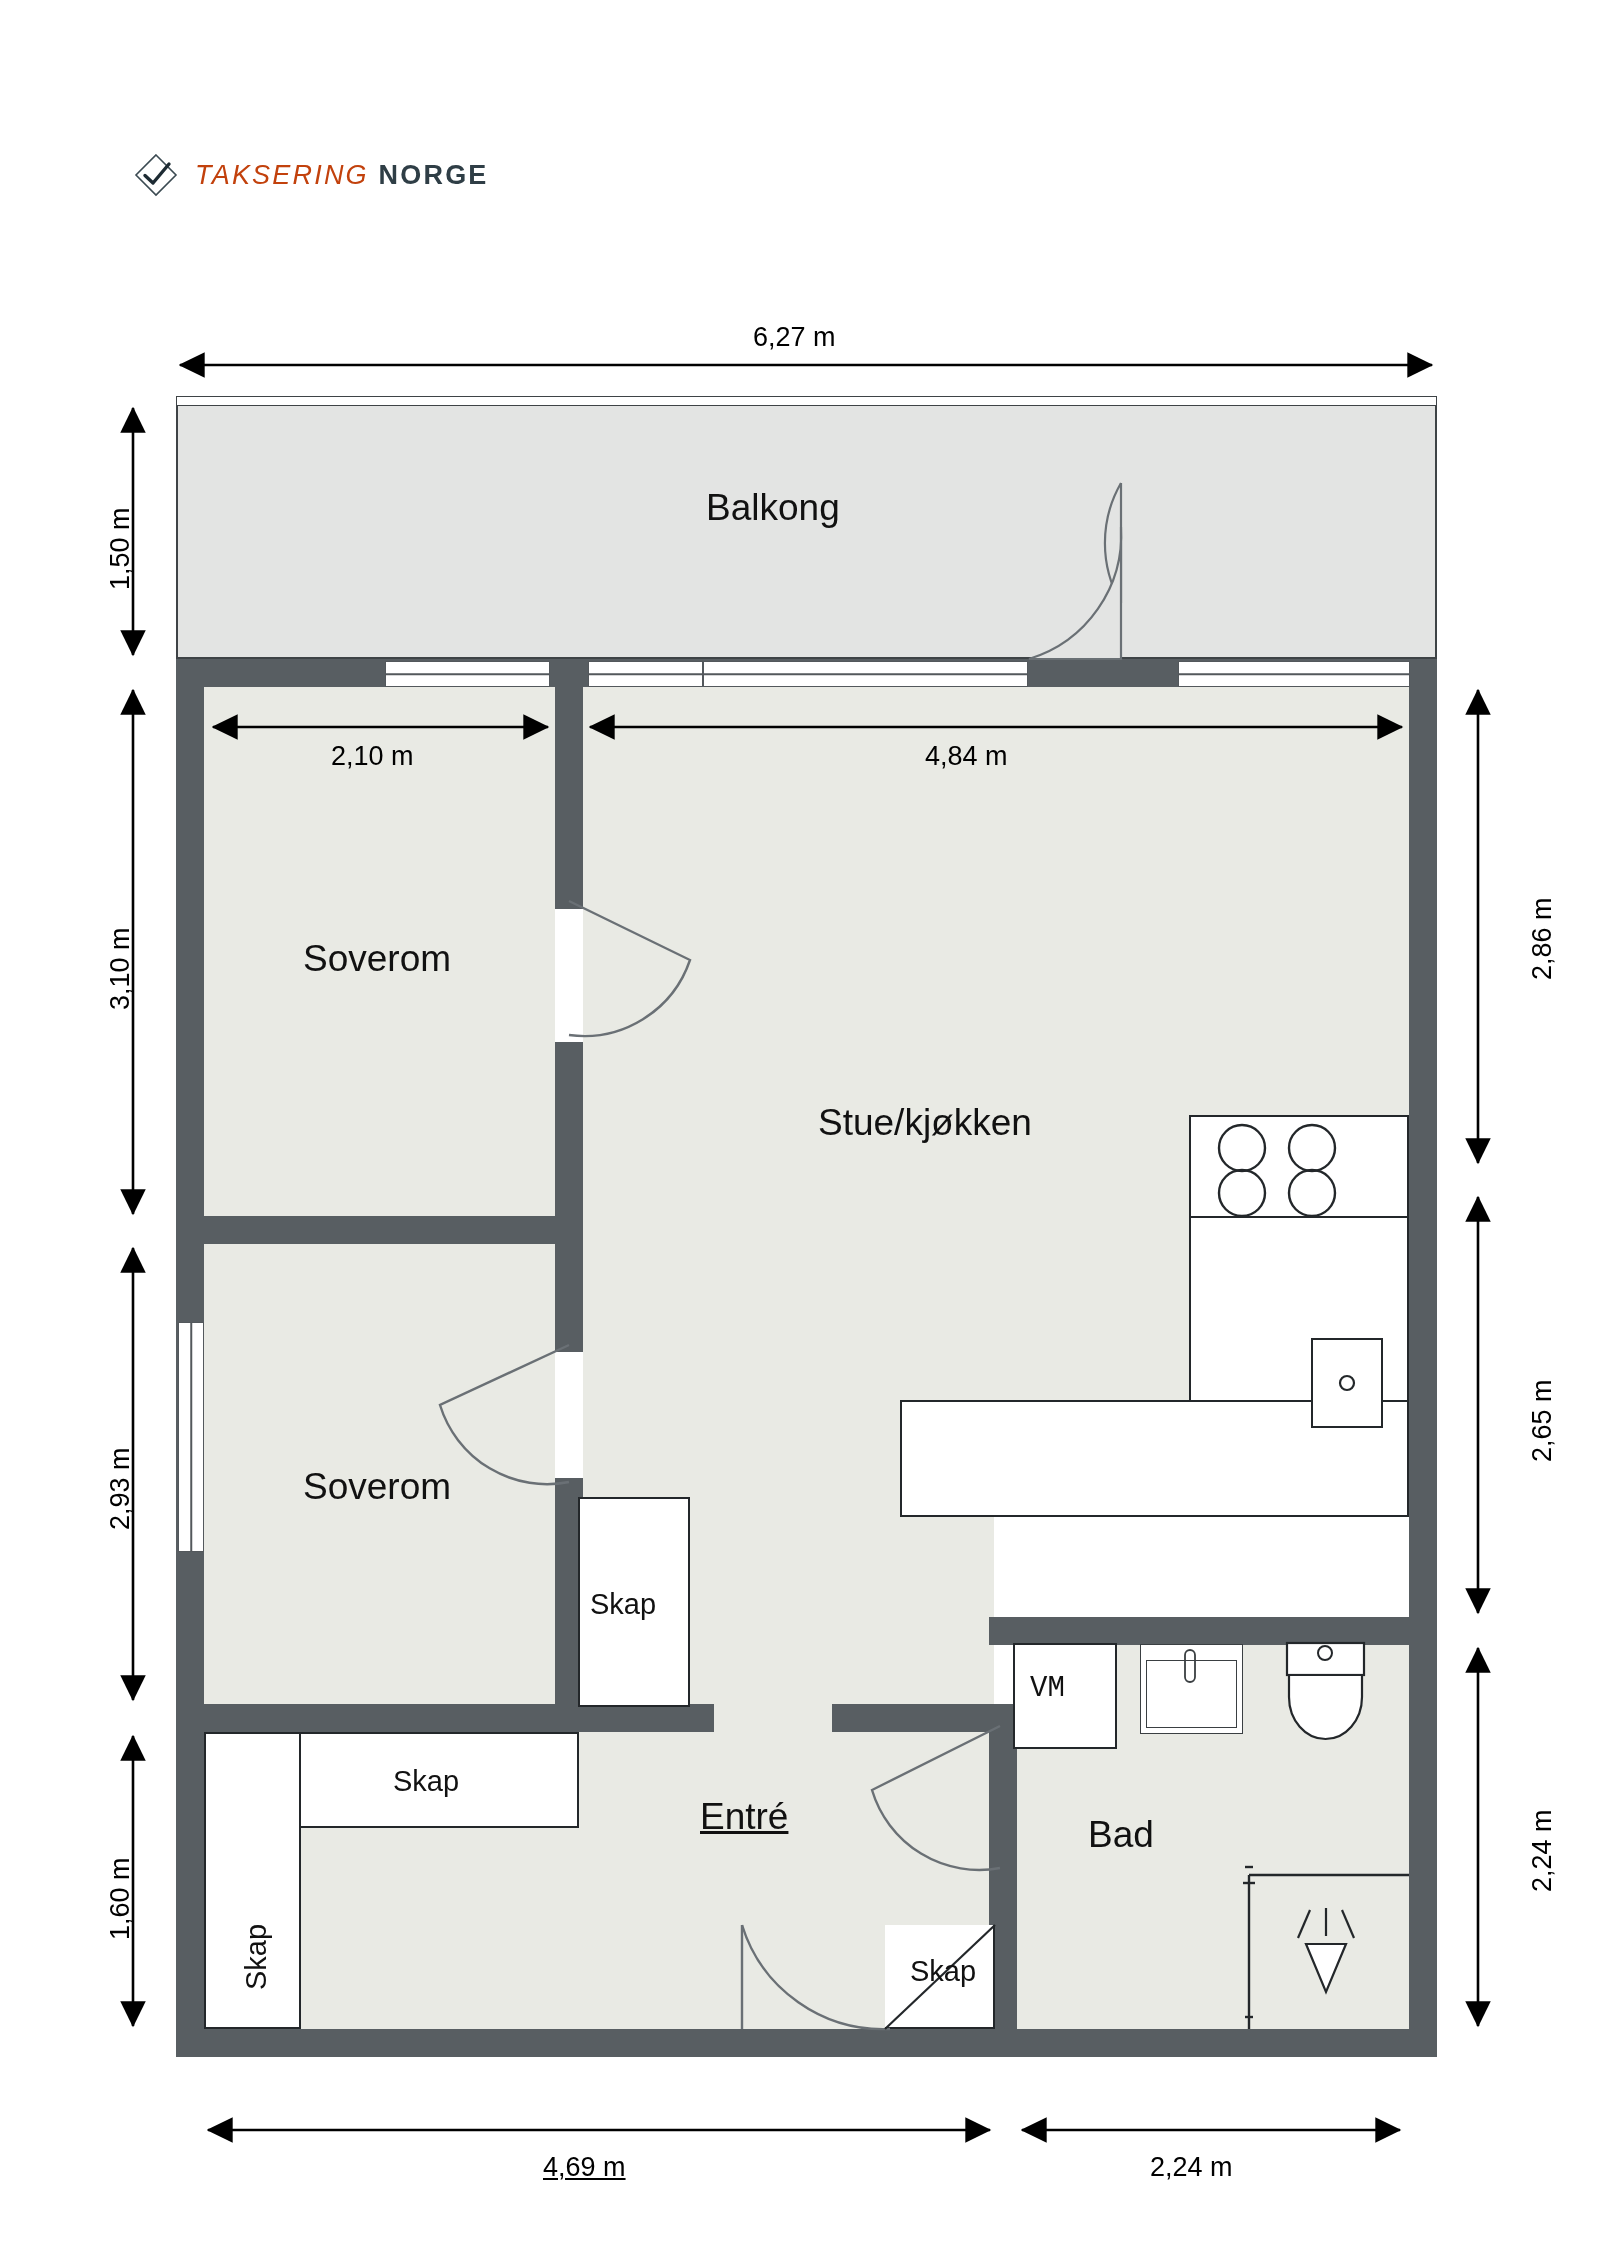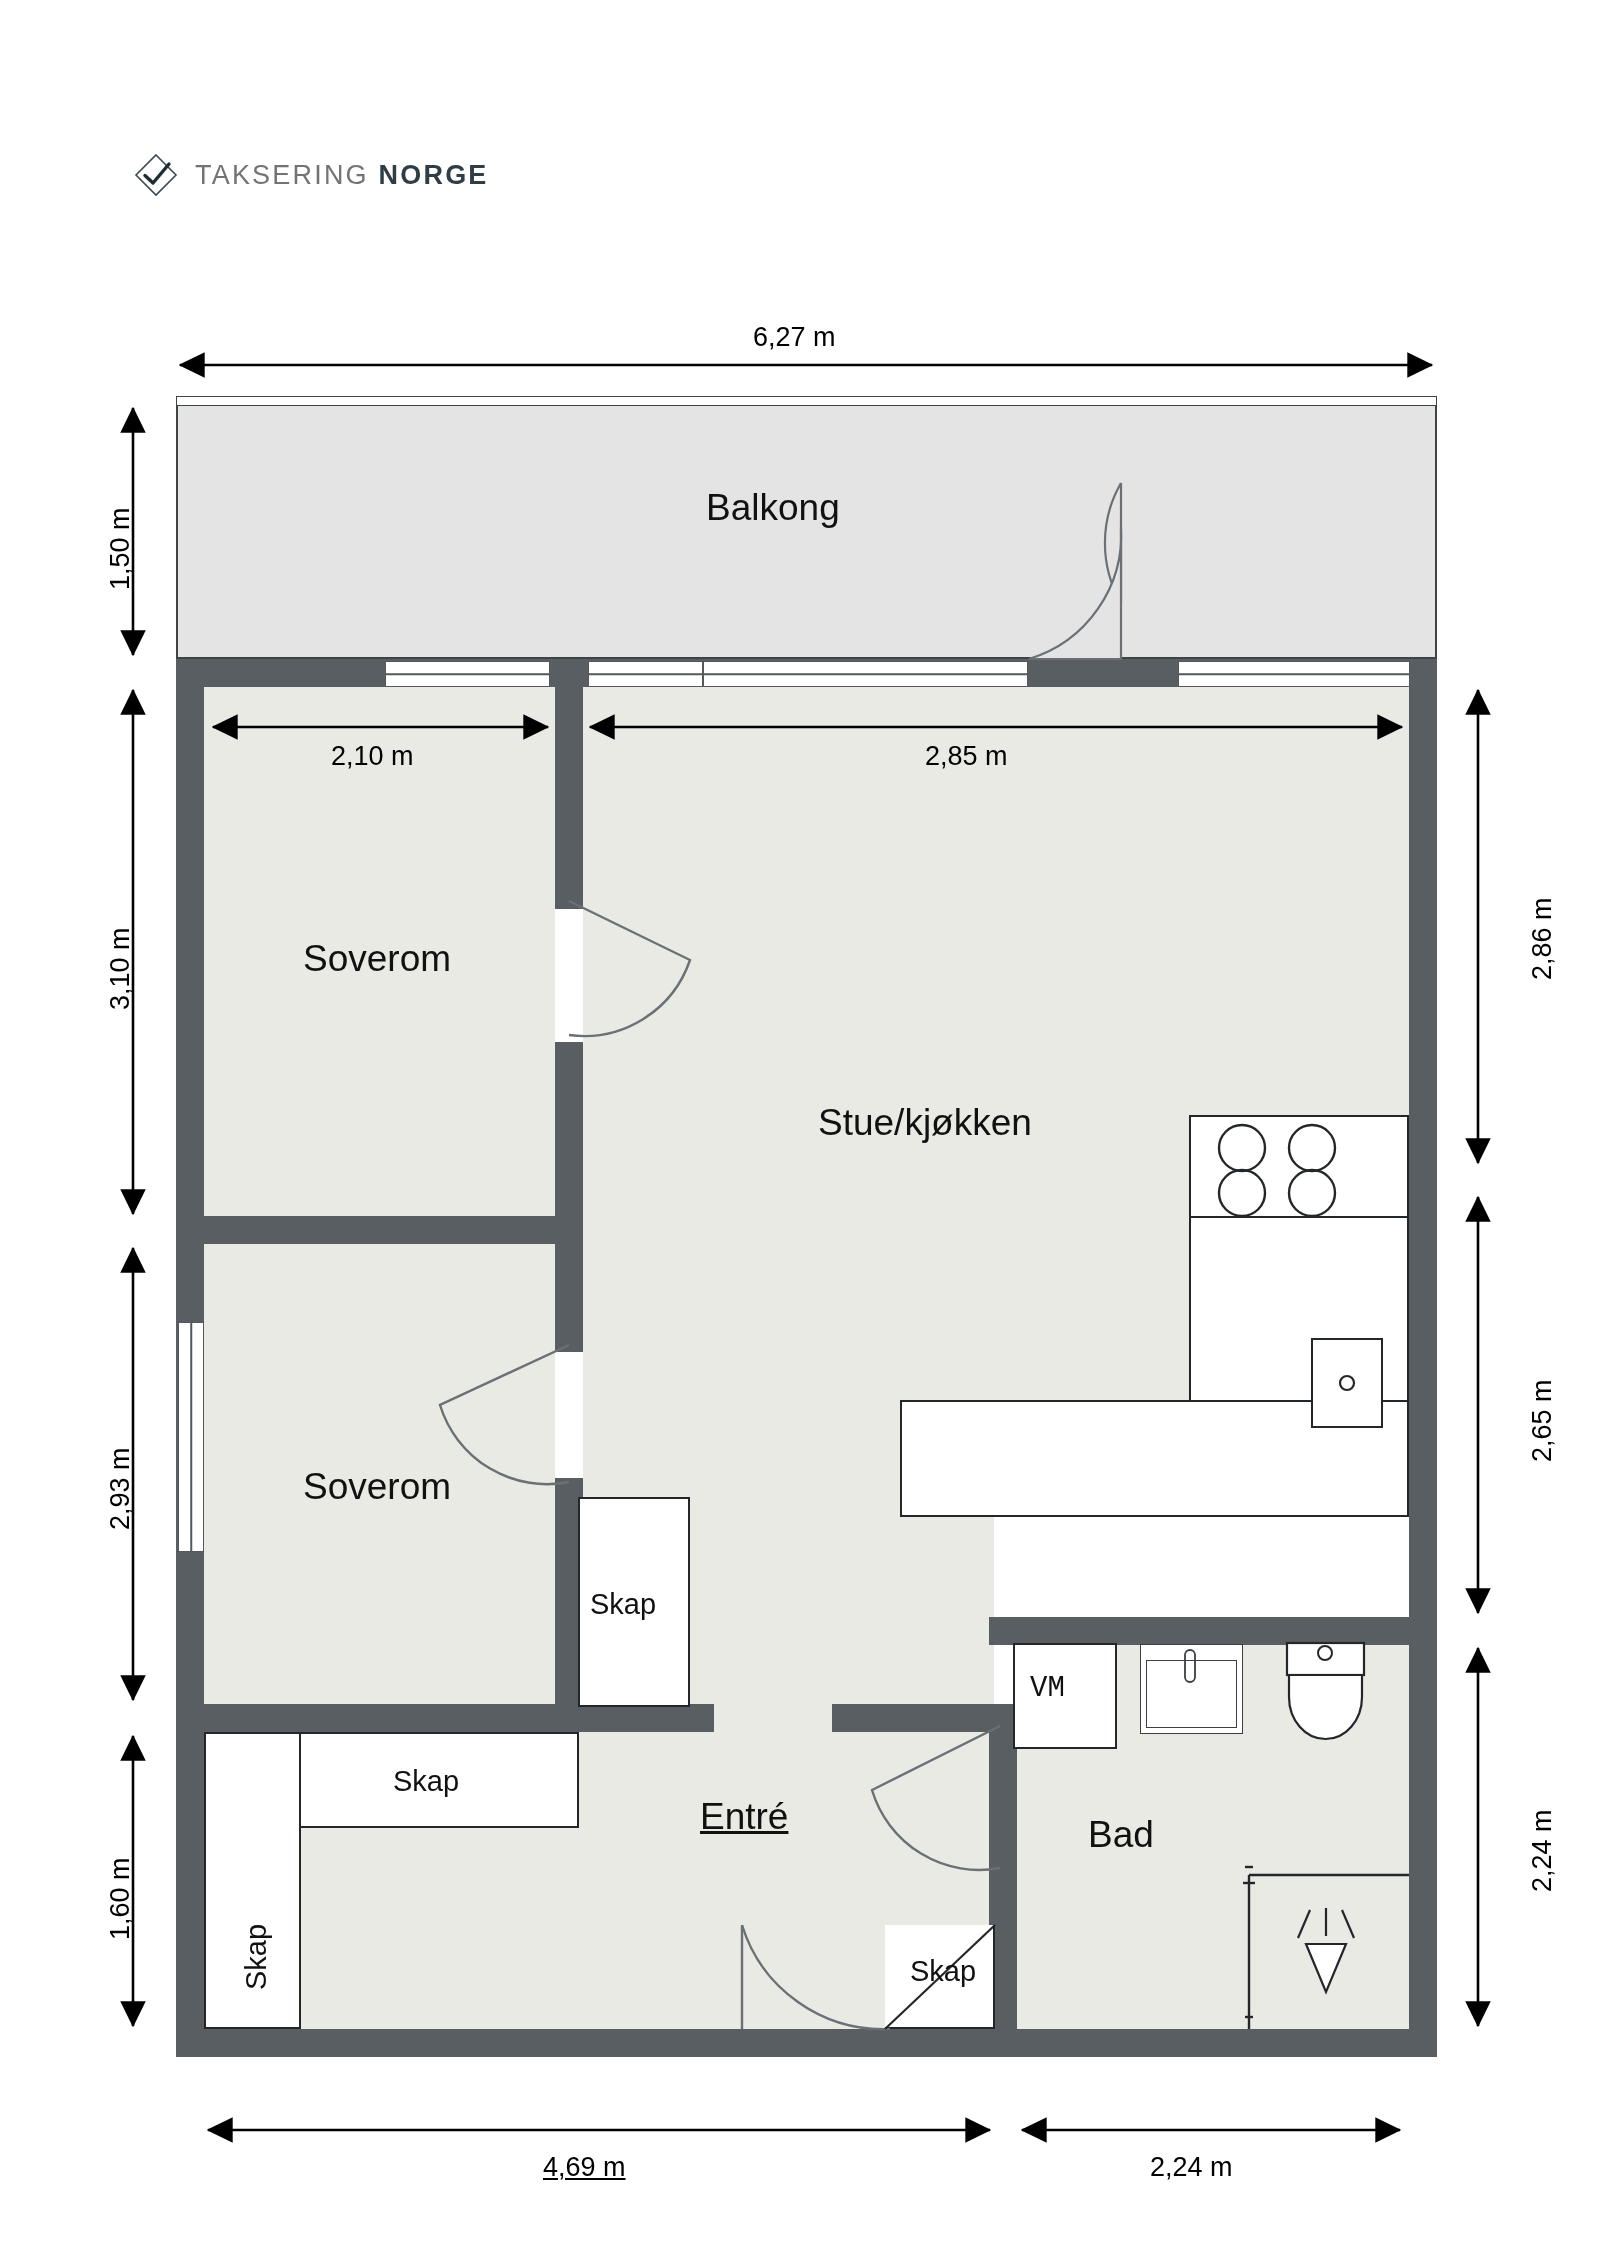--- a/index.html
+++ b/index.html
@@ -32,21 +32,21 @@
   }
   #logo-mark {
     width: 46px;
     height: 46px;
   }
   #logo-text {
     font-size: 27px;
     letter-spacing: 2.2px;
     white-space: nowrap;
   }
-  #logo-text .light { color: #737373; font-weight: 400; }
+  #logo-text .light { color: #c2410c; font-weight: 400; font-style: italic; }
   #logo-text .dark  { color: #2f3e46; font-weight: 700; }
 
   #contact-block {
     position: absolute;
     right: 72px;
     top: 140px;
     text-align: right;
     font-size: 22.5px;
     line-height: 1.30;
     color: #000;
@@ -313,21 +313,21 @@
 
   <div class="room-label label-sm" style="left:590px; top:1588px;">Skap</div>
   <div class="room-label label-sm" style="left:393px; top:1765px;">Skap</div>
   <div class="room-label label-sm label-rot" style="left:240px; top:1990px;">Skap</div>
   <div class="room-label label-sm" style="left:910px; top:1955px;">Skap</div>
   <div class="room-label label-sm" style="left:1030px; top:1672px;font-family:Liberation Mono, monospace;">VM</div>
 
   <div class="dim-label" style="left:753px; top:322px;">6,27 m</div>
 
   <div class="dim-label" style="left:331px; top:741px;text-align:center;">2,10 m</div>
-  <div class="dim-label" style="left:925px; top:741px;">2,85 m</div>
+  <div class="dim-label" style="left:925px; top:741px;">4,84 m</div>
 
   <div class="dim-label dim-rot" style="left:105px; top:590px;">1,50 m</div>
   <div class="dim-label dim-rot" style="left:105px; top:1010px;">3,10 m</div>
   <div class="dim-label dim-rot" style="left:105px; top:1530px;">2,93 m</div>
   <div class="dim-label dim-rot" style="left:105px; top:1940px;">1,60 m</div>
 
   <div class="dim-label dim-rot" style="left:1527px; top:980px;">2,86 m</div>
   <div class="dim-label dim-rot" style="left:1527px; top:1462px;">2,65 m</div>
   <div class="dim-label dim-rot" style="left:1527px; top:1892px;">2,24 m</div>
 

